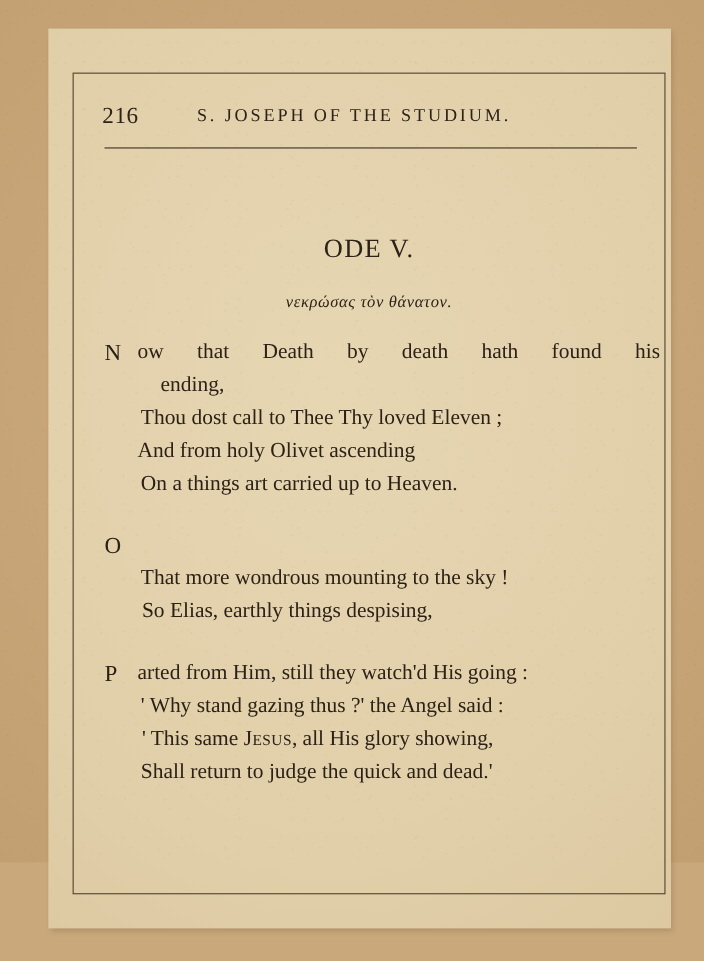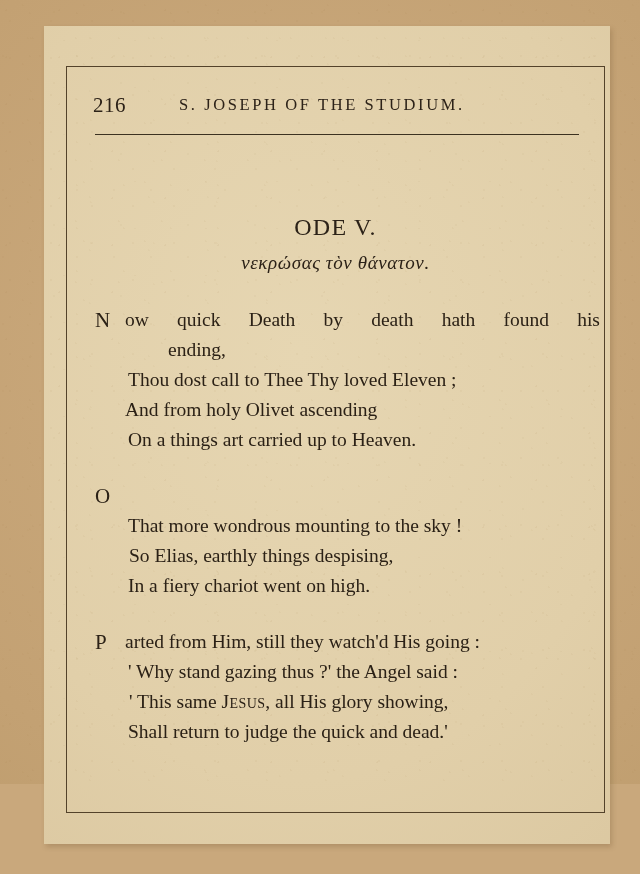--- a/index.html
+++ b/index.html
@@ -111,24 +111,24 @@
     top: 214px;
     width: 539px;
     text-align: center;
     font-size: 24px;
     letter-spacing: 1.2px;
     color: #2c2218;
   }
   #odegreek {
     position: absolute;
     left: 66px;
-    top: 252px;
+    top: 267px;
     width: 539px;
     text-align: center;
-    font-size: 19px;
+    font-size: 15px;
     font-style: italic;
     letter-spacing: .6px;
     color: #2c2218;
   }
 
   
   #verse {
     position: absolute;
     left: 66px;
     top: 305px;
@@ -147,21 +147,21 @@
     position: absolute;
     left: 29px;
     top: 0;
     font-size: 21px;
   }
   .vtext { display: inline-block; }
 
   
   .ind0 { padding-left: 59px; }
   .ind1 { padding-left: 62px; }
-  .ind2 { padding-left: 102px; }
+  .ind2 { padding-left: 80px; }
   .ind3 { padding-left: 63px; }
 
   .justify {
     padding-left: 59px;
     padding-right: 5px;
     width: 475px;
     display: flex;
     justify-content: space-between;
   }
   .smallcaps {
@@ -188,39 +188,38 @@
 
   <div id="odetitle">ODE V.</div>
   <div id="odegreek">νεκρώσας τὸν θάνατον.</div>
 
   <div id="verse">
       <div class="stanza">
         <div class="vline">
           <span class="dropcap">N</span>
           <span class="vtext justify">
             <span>ow</span>
-            <span>quick</span>
+            <span>that</span>
             <span>Death</span>
             <span>by</span>
             <span>death</span>
             <span>hath</span>
             <span>found</span>
             <span>his</span>
           </span>
         </div>
         <div class="vline"><span class="vtext ind2">ending,</span></div>
         <div class="vline"><span class="vtext ind1">Thou dost call to Thee Thy loved Eleven ;</span></div>
         <div class="vline"><span class="vtext ind0">And from holy Olivet ascending</span></div>
         <div class="vline"><span class="vtext ind1">On a things art carried up to Heaven.</span></div>
       </div>
       <div class="stanza">
         <div class="vline"><span class="dropcap">O</span></div>
         <div class="vline"><span class="vtext ind1">That more wondrous mounting to the sky !</span></div>
         <div class="vline"><span class="vtext ind3">So Elias, earthly things despising,</span></div>
-        <div class="vline"><span class="vtext ind1">In a fiery chariot went on high.</span></div>
       </div>
       <div class="stanza">
         <div class="vline"><span class="dropcap">P</span><span class="vtext ind0">arted from Him, still they watch'd His going :</span></div>
         <div class="vline"><span class="vtext ind1">' Why stand gazing thus ?' the Angel said :</span></div>
         <div class="vline"><span class="vtext ind3">' This same <span class="smallcaps">Jesus</span>, all His glory showing,</span></div>
         <div class="vline"><span class="vtext ind1">Shall return to judge the quick and dead.'</span></div>
       </div>
     </div>
 
 </div>

